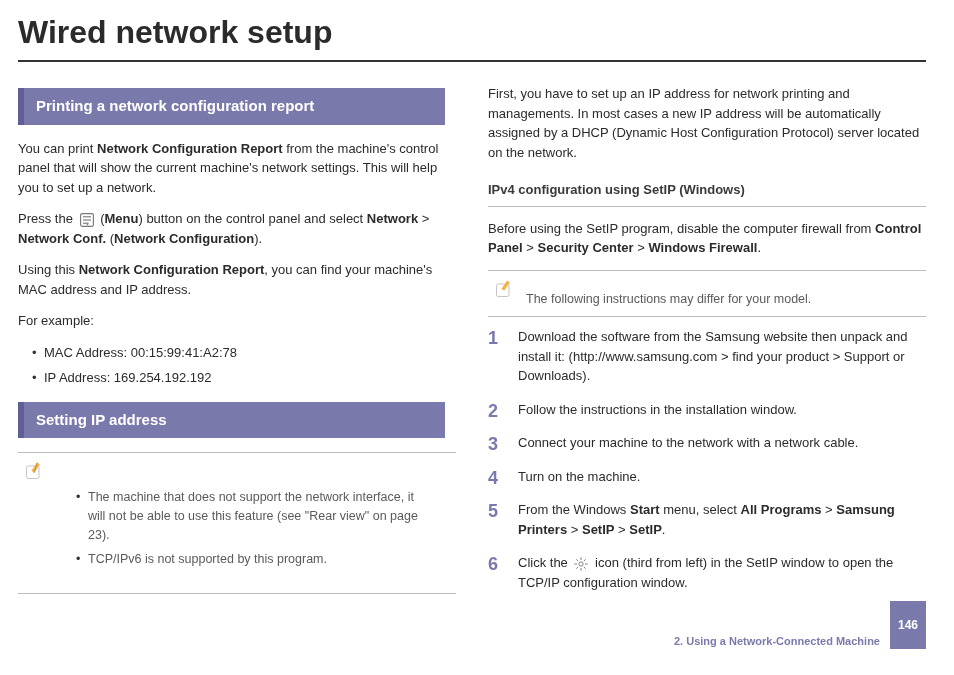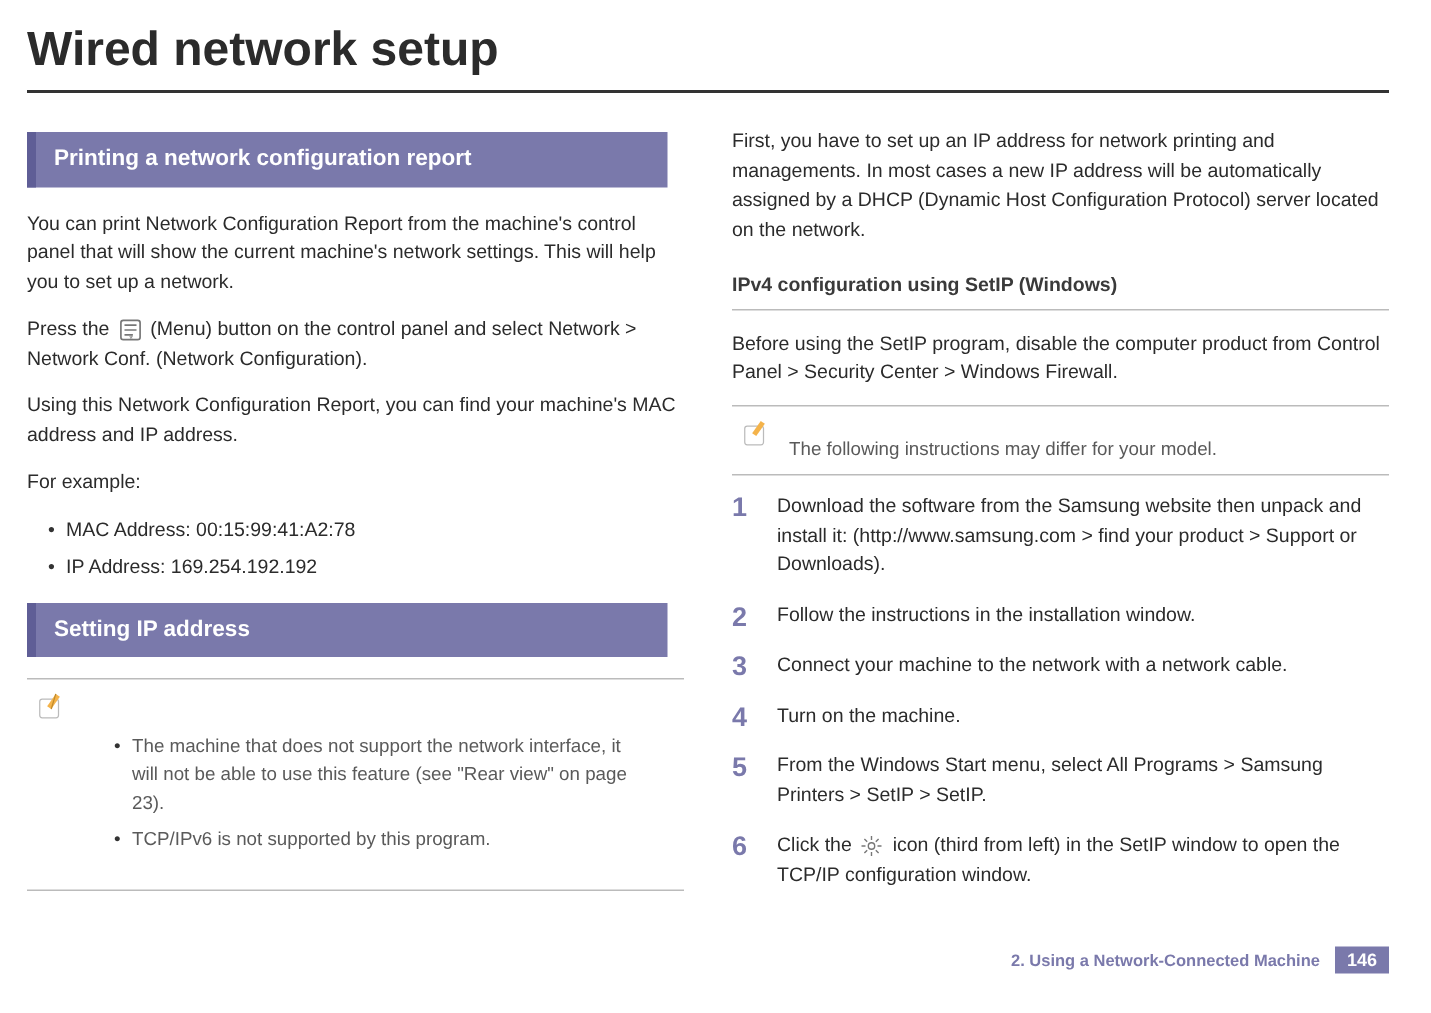--- a/index.html
+++ b/index.html
@@ -43,21 +43,21 @@
   .section-bar{
     background:var(--accent);
     color:#fff;
     font-weight:600;
     font-size:15px;
     padding:7px 12px;
     border-left:6px solid var(--accent-dark);
     margin:4px 11px 14px 0;
   }
   p{margin:0 0 12px 0;}
-  b{font-weight:400;}
+  b{font-weight:700;}
   ul.bullets{
     list-style:none;
     padding:0 0 0 14px;
     margin:2px 0 14px 0;
   }
   ul.bullets li{
     position:relative;
     padding-left:12px;
     margin:6px 0;
   }
@@ -118,21 +118,21 @@
     margin-left:20px;
   }
   .footer .chapter{
     color:var(--accent);
     font-weight:600;
   }
   .footer .pagenum{
     background:var(--accent);
     color:#fff;
     font-weight:700;
-    padding:0 8px;
+    padding:15px 8px;
     font-size:12px;
   }
   .inline-icon{
     display:inline-block;
     vertical-align:middle;
     width:16px;height:16px;
     margin:0 2px;
   }
   
   .stroke-gray{stroke:#777;fill:none;stroke-width:1.4;}
@@ -200,21 +200,21 @@
 
     </div>
 
     <div class="col" data-name="right-column">
 
       <p data-name="body-text">First, you have to set up an IP address for network printing and managements. In most cases a new IP address will be automatically assigned by a DHCP (Dynamic Host Configuration Protocol) server located on the network.</p>
 
       <div class="subheading" data-name="subheading-ipv4">IPv4 configuration using SetIP (Windows)</div>
 
       <p data-name="body-text">
-        <span data-name="text">Before using the SetIP program, disable the computer product from </span><b data-name="bold-text">Control Panel</b><span data-name="text"> &gt; </span><b data-name="bold-text">Security Center</b><span data-name="text"> &gt; </span><b data-name="bold-text">Windows Firewall</b><span data-name="text">.</span>
+        <span data-name="text">Before using the SetIP program, disable the computer firewall from </span><b data-name="bold-text">Control Panel</b><span data-name="text"> &gt; </span><b data-name="bold-text">Security Center</b><span data-name="text"> &gt; </span><b data-name="bold-text">Windows Firewall</b><span data-name="text">.</span>
       </p>
 
       <div class="note-box" data-name="note-box">
         <span class="note-icon" data-name="note-icon">
           <svg viewBox="0 0 24 24" width="20" height="20">
             <rect x="3" y="6" width="15" height="15" rx="2" fill="#fff" stroke="#bbb"></rect>
             <rect x="12" y="2" width="4" height="12" transform="rotate(35 14 8)" class="pencil-body"></rect>
           </svg>
         </span>
         <span data-name="note-text">The following instructions may differ for your model.</span>

